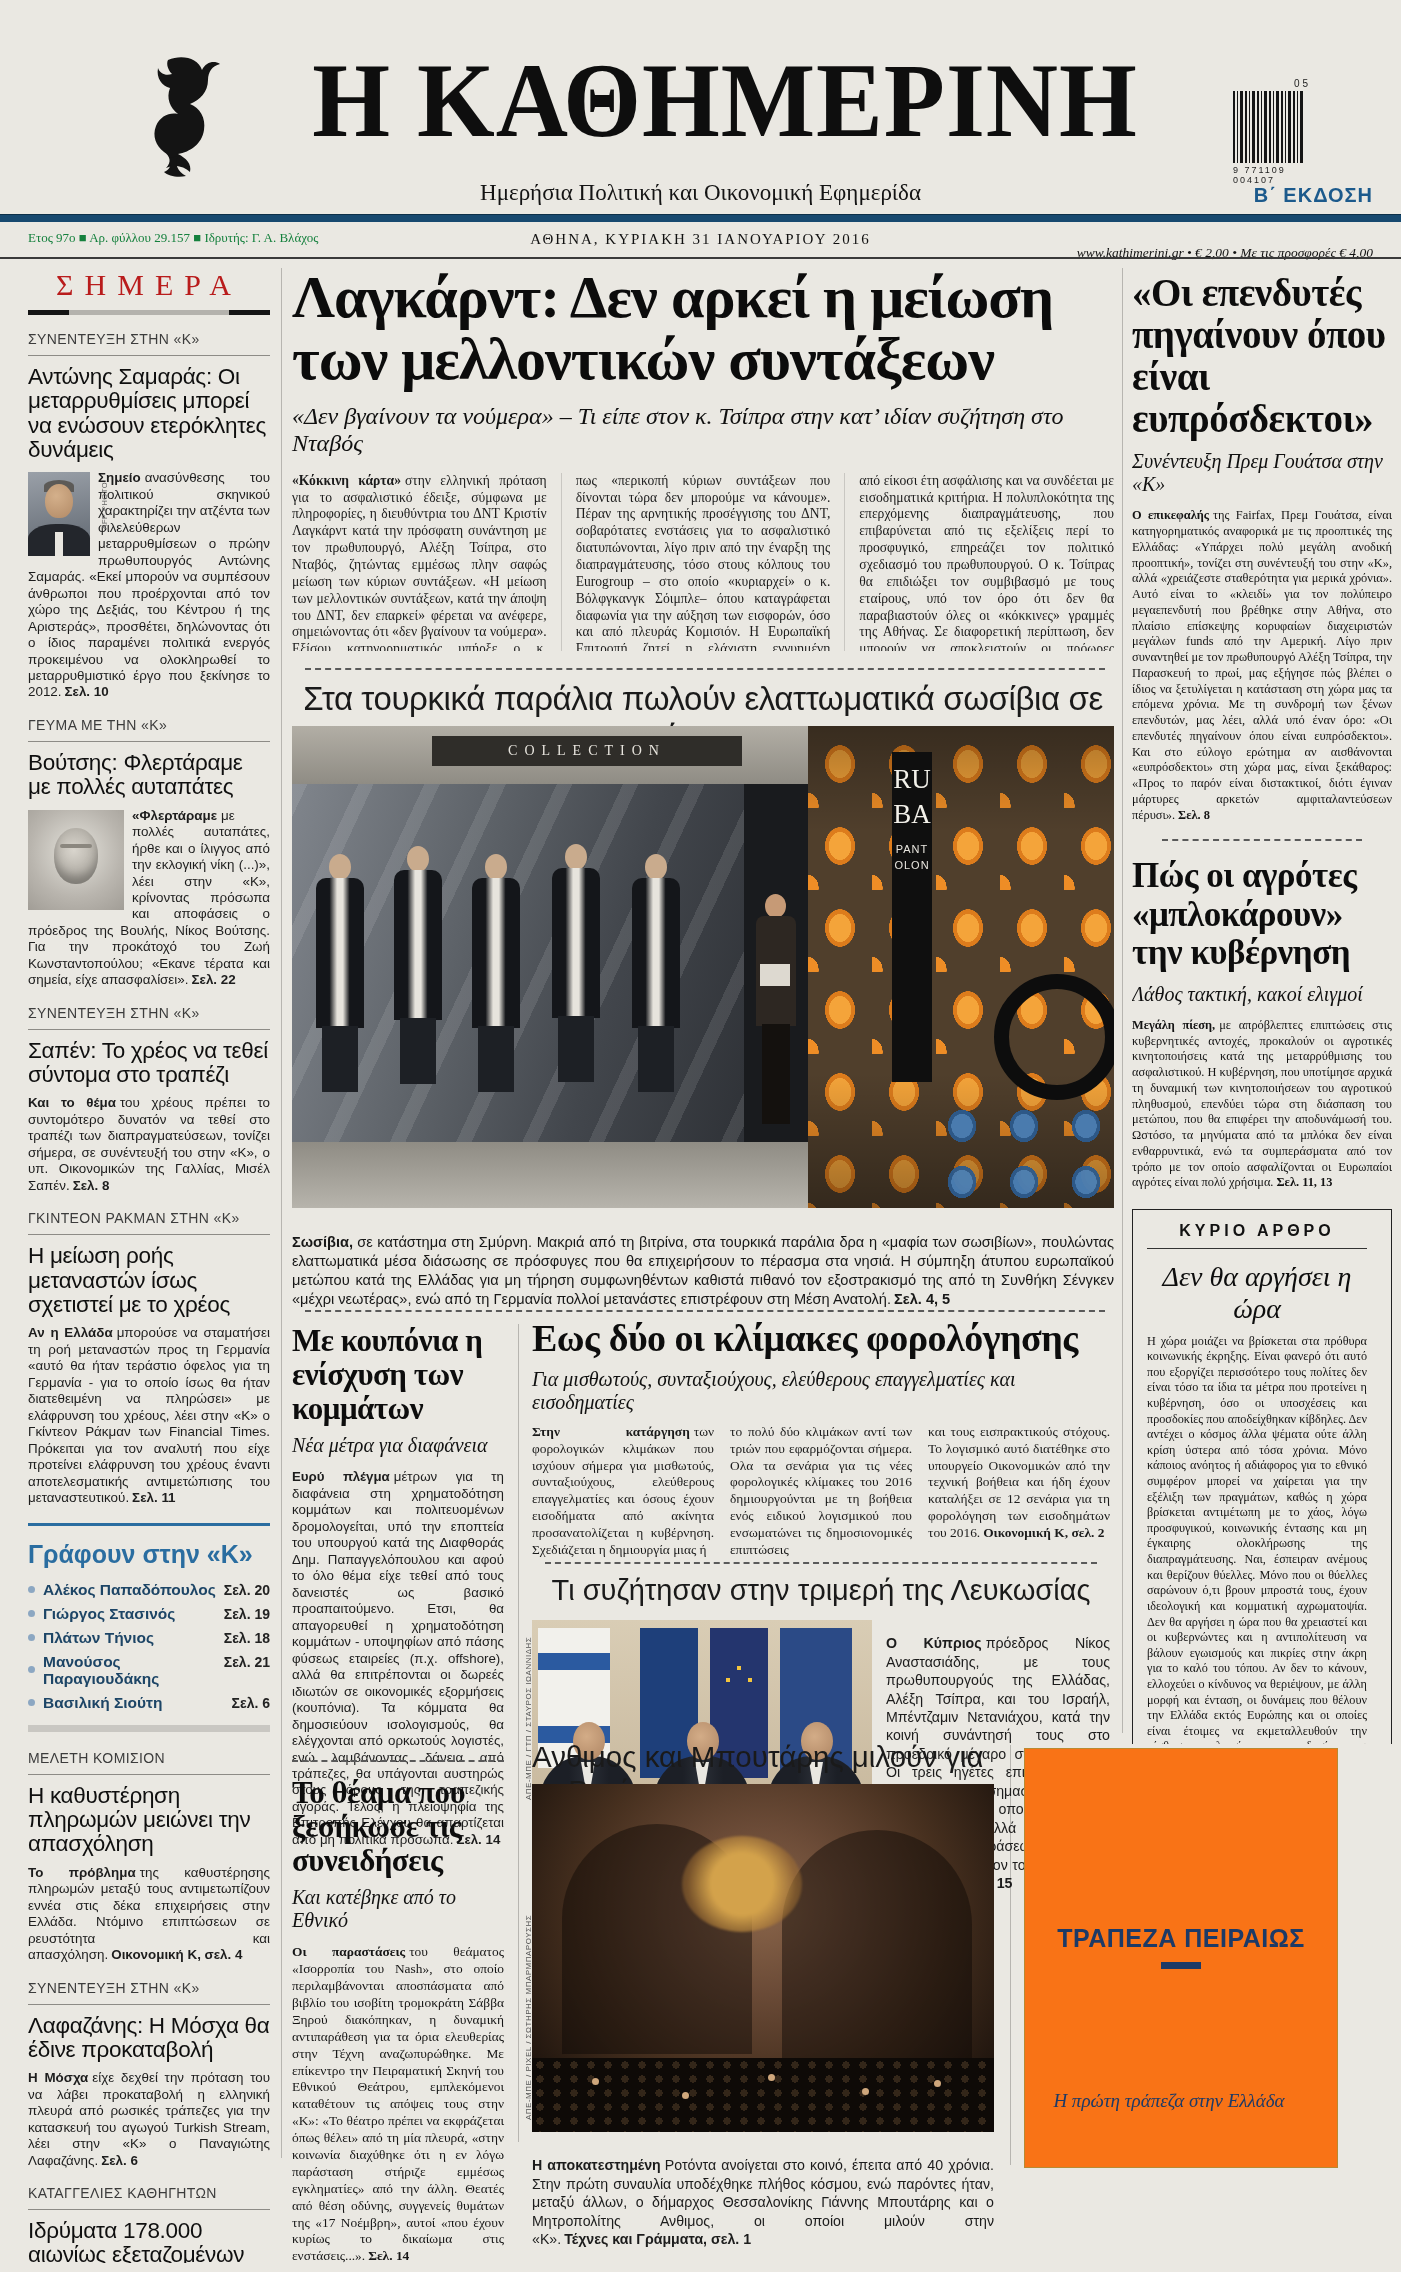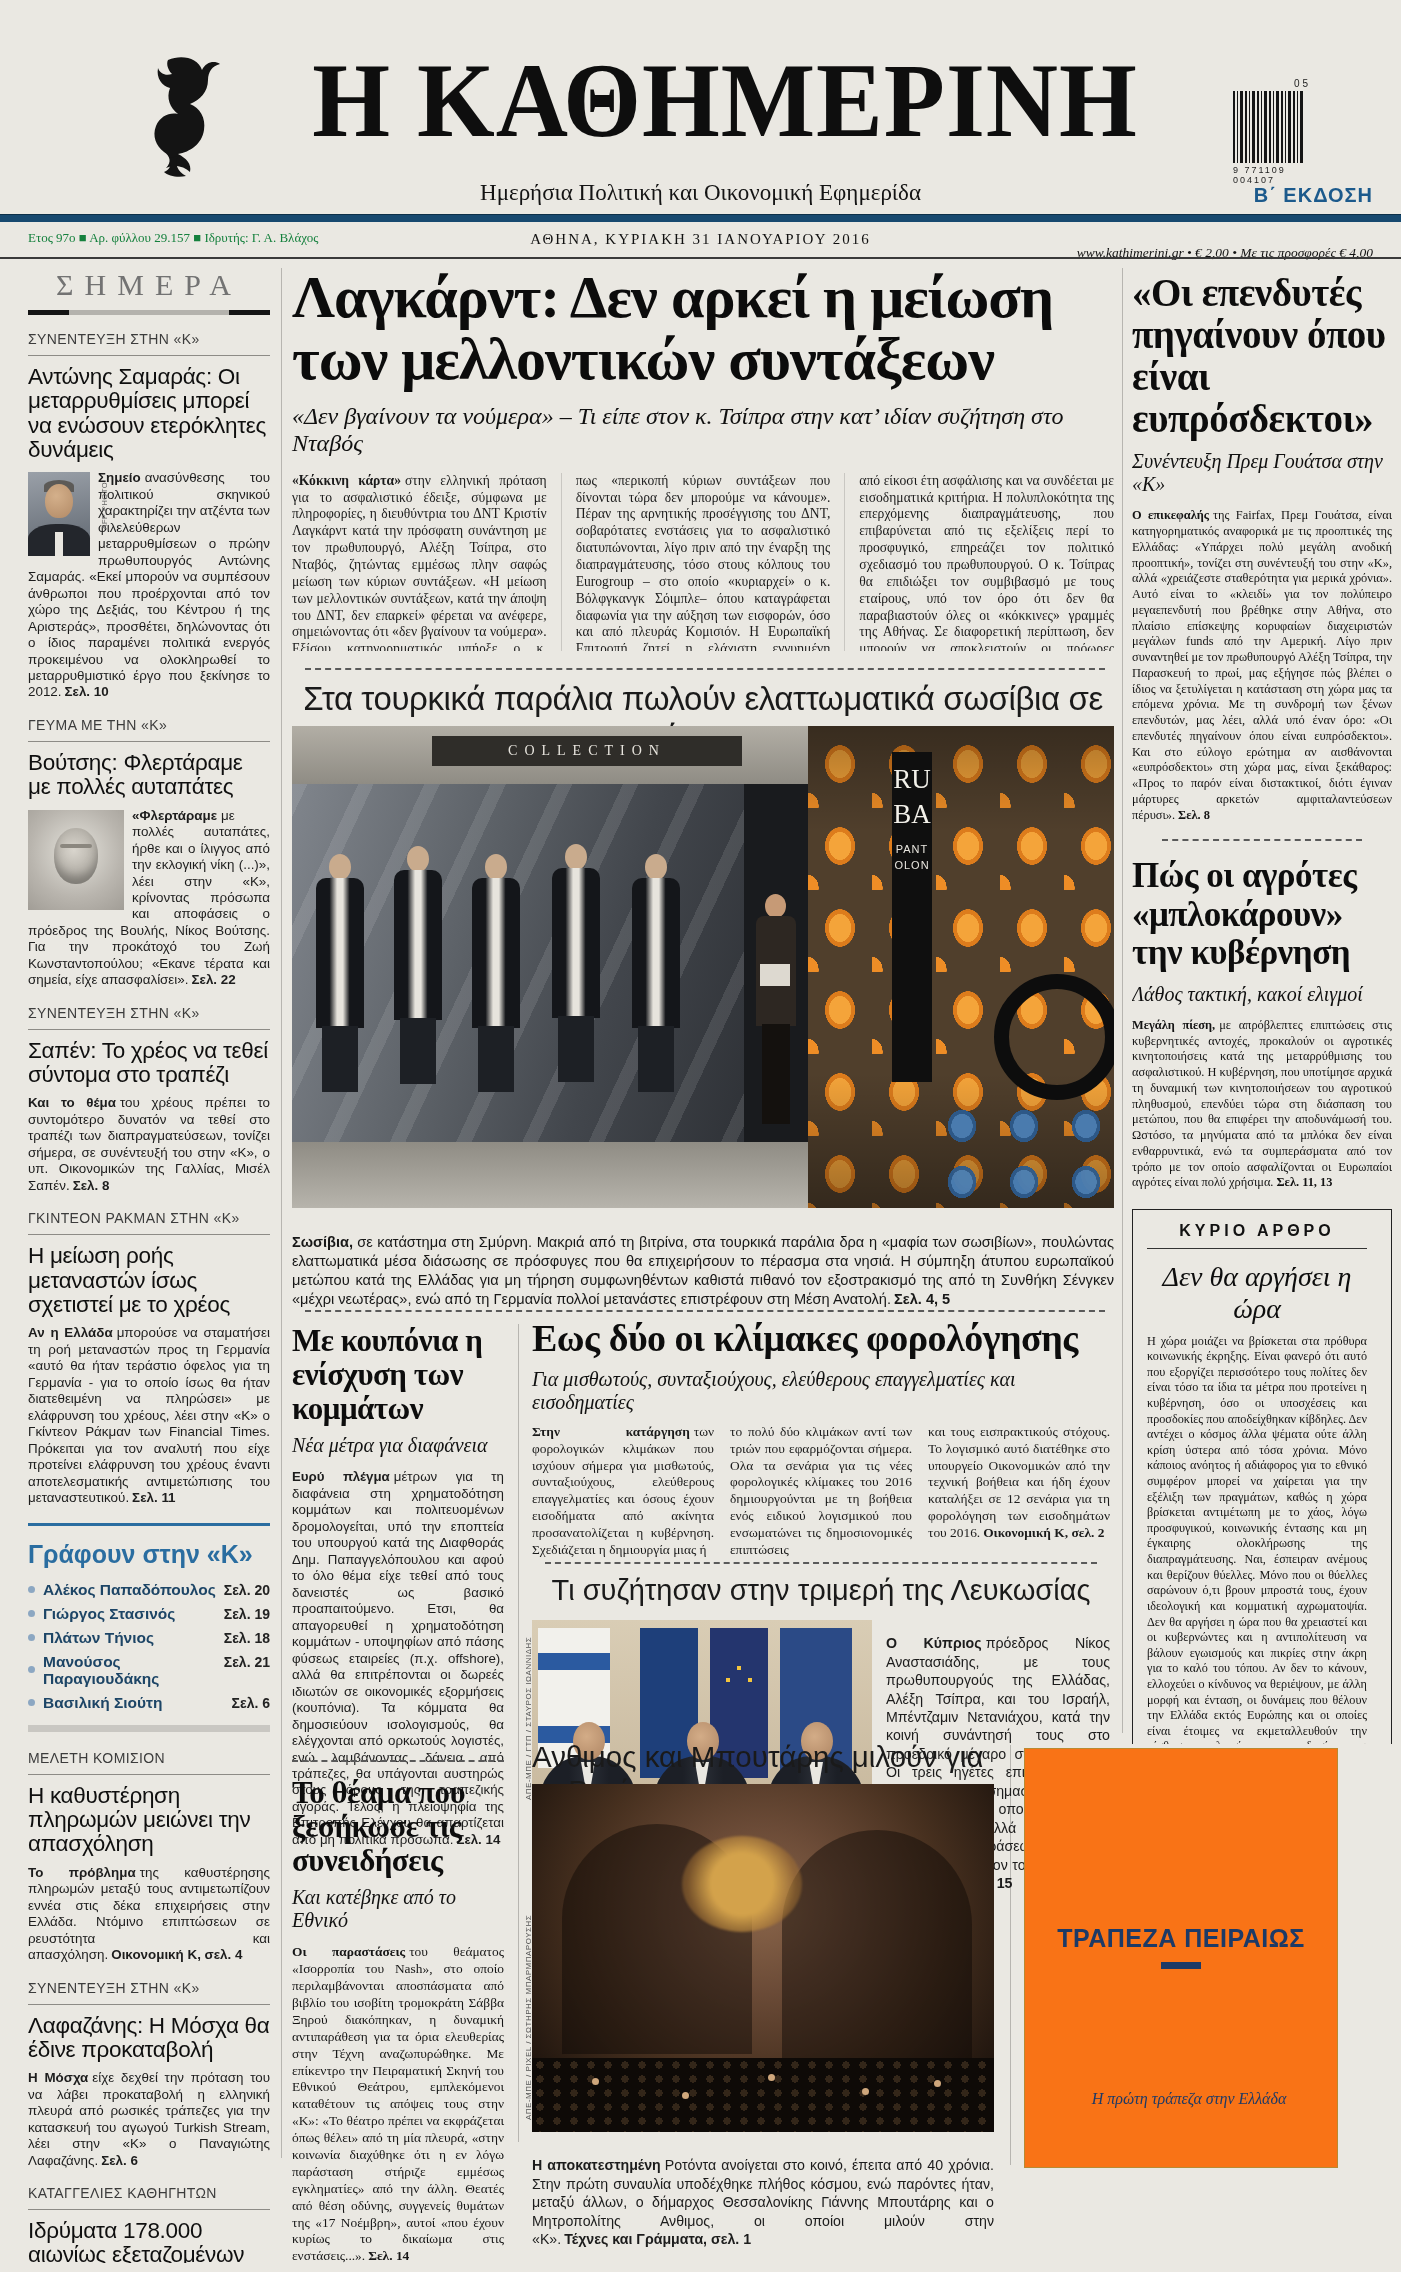--- a/index.html
+++ b/index.html
@@ -25,21 +25,21 @@
   .issue-info{position:absolute;left:28px;top:1px;font-size:13px;color:#15803d;}
   .dateline{position:absolute;left:0;width:1401px;text-align:center;top:2px;font-size:15px;letter-spacing:2px;color:#111;}
   .price-info{position:absolute;right:28px;top:16px;font-size:13.5px;font-style:italic;color:#111;}
   .head-rule{position:absolute;left:0;right:0;top:257px;height:2px;background:#3a3a3a;}
 
   
   .vr{position:absolute;width:1px;background:#b7b5b0;}
 
   
   .sidebar{position:absolute;left:28px;top:268px;width:242px;height:1995px;overflow:hidden;}
-  .simera-title{font-family:"Liberation Serif",serif;font-size:30px;letter-spacing:11px;text-align:center;color:#737373;}
+  .simera-title{font-family:"Liberation Serif",serif;font-size:30px;letter-spacing:11px;text-align:center;color:#b91c1c;}
   .simera-bar{height:5px;margin:8px 0 16px 0;background:linear-gradient(90deg,#151515 0 17%,#b4b2ad 17% 83%,#151515 83%);}
   .kick{font-size:14px;color:#3c3c3c;letter-spacing:.4px;border-bottom:1.5px solid #8d8b86;padding-bottom:8px;margin-bottom:9px;}
   .sih{margin:0 0 8px 0;font-size:22.5px;line-height:1.08;font-weight:400;color:#0f0f0f;letter-spacing:-.3px;}
   .sib{margin:0 0 16px 0;font-size:13.4px;line-height:1.23;text-align:justify;color:#1d1d1d;}
   .ld{font-weight:700;margin-right:4px;}
   .pg{font-weight:700;margin-left:3px;white-space:nowrap;}
   .thumb{float:left;margin:2px 8px 2px 0;position:relative;}
   .ph-samaras{width:62px;height:84px;background:linear-gradient(170deg,#9aa0a8,#6f767f 70%);}
   .ph-samaras .head{position:absolute;left:17px;top:12px;width:28px;height:34px;border-radius:50% 50% 46% 46%;background:radial-gradient(circle at 40% 35%,#d4b08b,#b28a66);}
   .ph-samaras .hair{position:absolute;left:16px;top:8px;width:30px;height:12px;border-radius:50% 50% 0 0;background:#5c5a57;}
@@ -156,21 +156,21 @@
   .kyrio{border:1.5px solid #222;margin-top:18px;padding:12px 24px 14px 14px;background:#eae8e2;}
   .kyrio-label{text-align:center;font-weight:700;font-size:16px;letter-spacing:4px;color:#111;padding-bottom:8px;border-bottom:1.5px solid #333;}
   .kyrio-h{margin:12px 0 6px 0;text-align:center;font-family:"Liberation Serif",serif;font-style:italic;font-size:28px;line-height:1.15;font-weight:400;color:#0d0d0d;}
   .kyrio-body{font-family:"Liberation Serif",serif;font-size:12.2px;line-height:1.28;text-align:justify;color:#141414;margin-top:8px;}
 
   
   .ad{position:absolute;left:1024px;top:1748px;width:314px;height:420px;background:#f97316;
       box-shadow:0 0 0 1px #b88a32 inset;}
   .ad-title{position:absolute;left:0;top:176px;width:314px;text-align:center;font-weight:700;font-size:25px;letter-spacing:.5px;color:#1d3a66;}
   .ad-mark{position:absolute;left:137px;top:214px;width:40px;height:7px;background:#1d3a66;}
-  .ad-tagline{position:absolute;left:0;top:342px;width:290px;text-align:center;font-family:"Liberation Serif",serif;font-style:italic;font-size:16px;color:#1d3a66;margin-left:20px;}
+  .ad-tagline{position:absolute;left:0;top:342px;width:290px;text-align:center;font-family:"Liberation Serif",serif;font-style:italic;font-size:19px;color:#1d3a66;}
 </style>
 </head>
 <body>
 
 <div class="page">
 
   <div class="griffin">
     <svg width="78" height="128" viewBox="0 0 78 128">
       <g fill="#141414">
         <path d="M20 8 C34 2 50 6 54 18 C58 10 66 8 72 12 C64 14 60 20 60 28 C60 40 52 48 42 52 C52 56 58 66 56 78 C54 92 42 100 30 102 C38 106 44 112 42 120 C36 114 26 112 18 116 C24 110 22 104 16 100 C8 94 4 84 8 74 C12 64 22 60 30 62 C22 56 18 46 22 36 C14 34 8 26 10 16 C12 22 18 24 24 22 C20 18 18 12 20 8 Z"></path>

